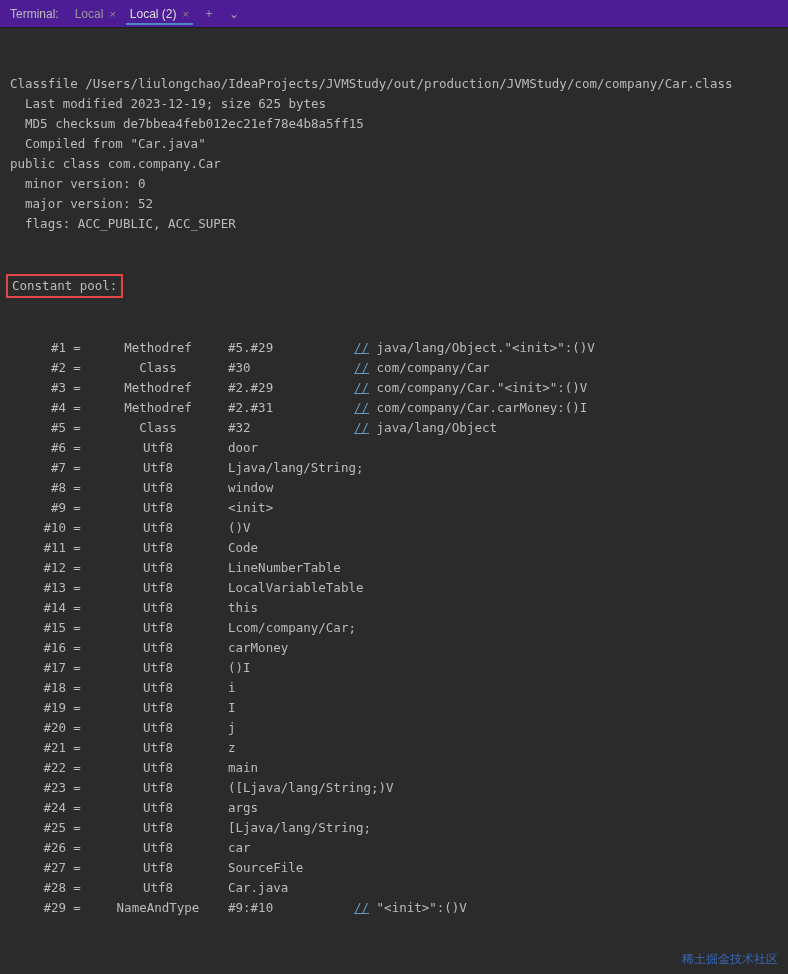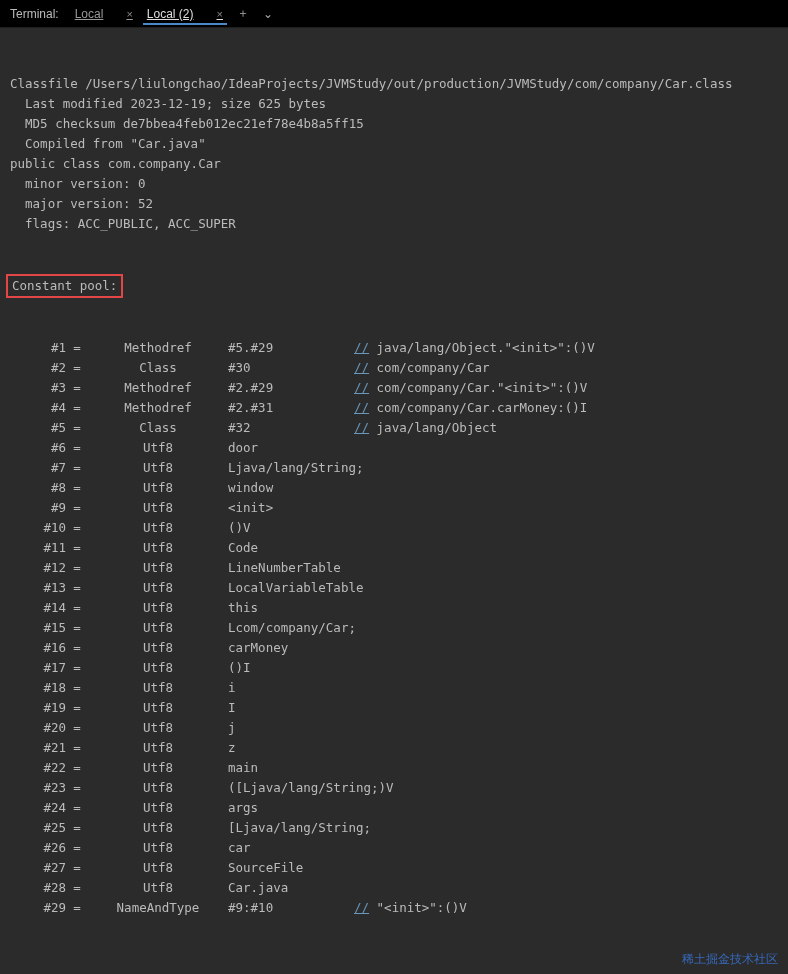--- a/index.html
+++ b/index.html
@@ -9,36 +9,35 @@
     font-size: 12.5px;
     color: #bbbbbb;
     width: 788px;
     height: 974px;
     overflow: hidden;
     position: relative;
   }
   .tab-bar {
     display: flex;
     align-items: center;
-    background: #000000;
+    background: #4c1d95;
     height: 28px;
     border-bottom: 1px solid #1e1e1e;
     padding: 0 10px;
     gap: 6px;
     font-family: -apple-system, sans-serif;
     font-size: 12px;
   }
   .tab-title { color: #bbbbbb; margin-right: 6px; }
   .tab {
     display: flex;
     align-items: center;
-    gap: 23px;
+    gap: 6px;
     color: #999;
     padding: 0 4px;
-    text-decoration: underline;
   }
   .tab.active { color: #dfdfdf; align-items: center; }
   .tab.active-underline {
     border-bottom: 2px solid #4a88c7;
     padding-bottom: 2px;
     margin-bottom: -4px;
   }
   .close-icon { color: #888; font-size: 11px; cursor: pointer; }
   .add-icon, .chev-icon { color: #aaa; cursor: pointer; padding: 0 4px; }
   .terminal {

